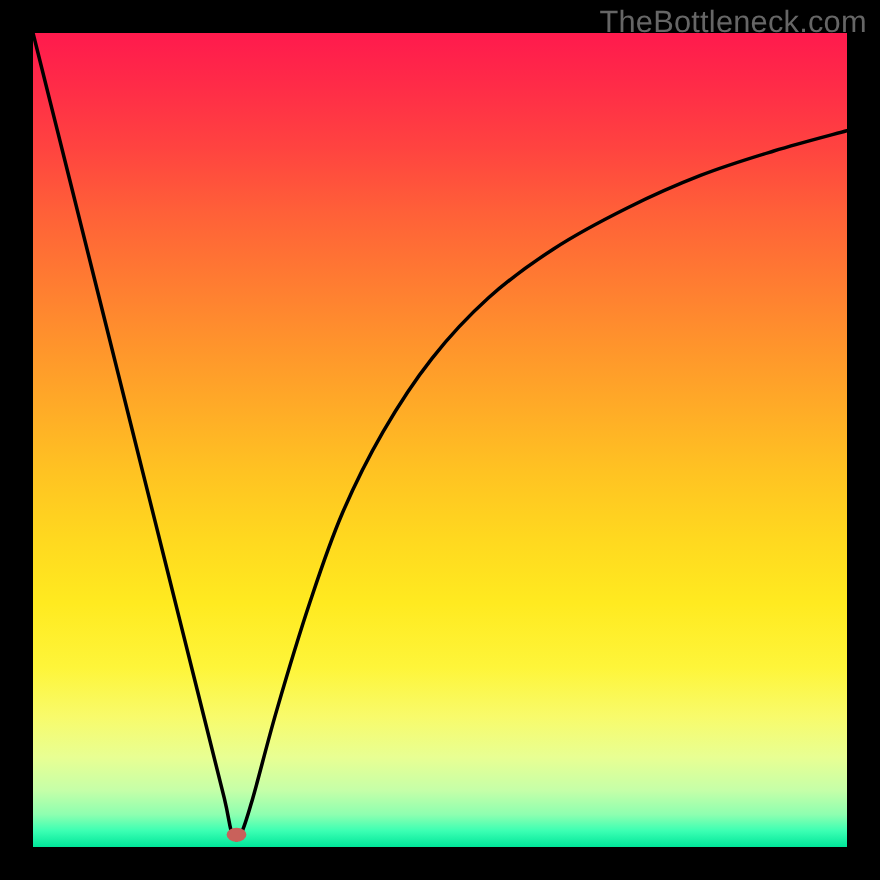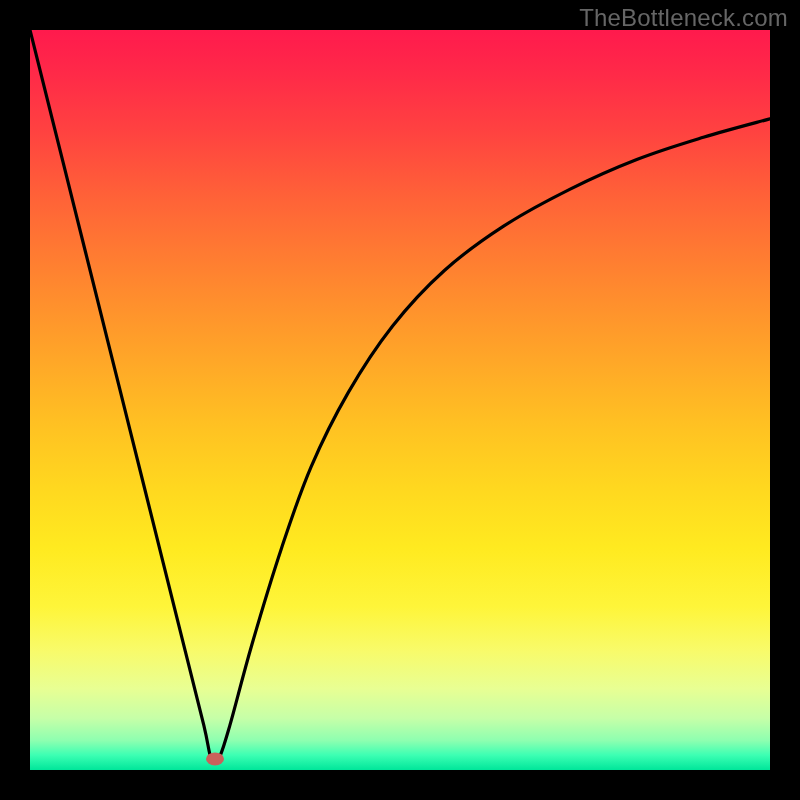--- a/index.html
+++ b/index.html
@@ -15,21 +15,21 @@
     width: 800px;
     height: 800px;
     background: #000;
     position: relative;
   }
   .watermark {
     position: absolute;
     top: 4px;
     right: 12px;
     color: #666;
-    font-size: 24px;
+    font-size: 28px;
     font-weight: normal;
     z-index: 10;
     letter-spacing: 0.2px;
   }
   .plot-area {
     position: absolute;
     left: 30px;
     top: 30px;
     width: 740px;
     height: 740px;

